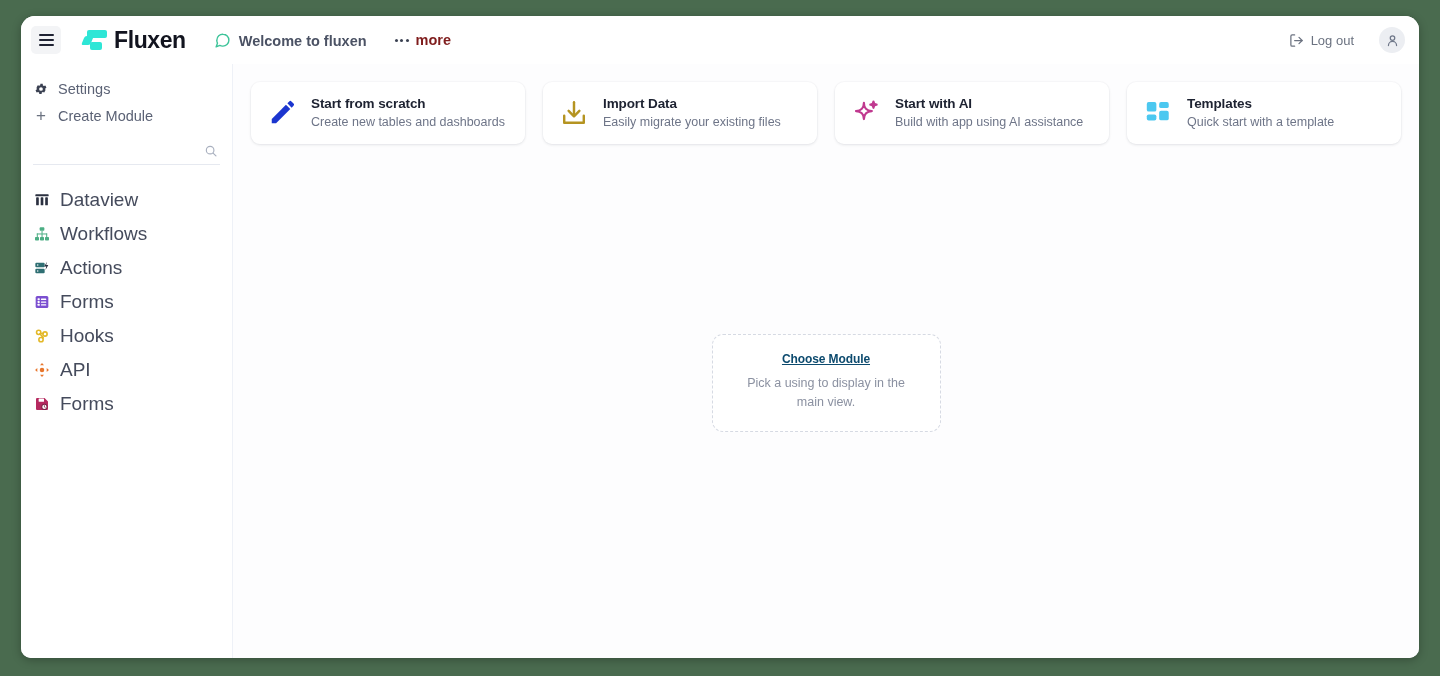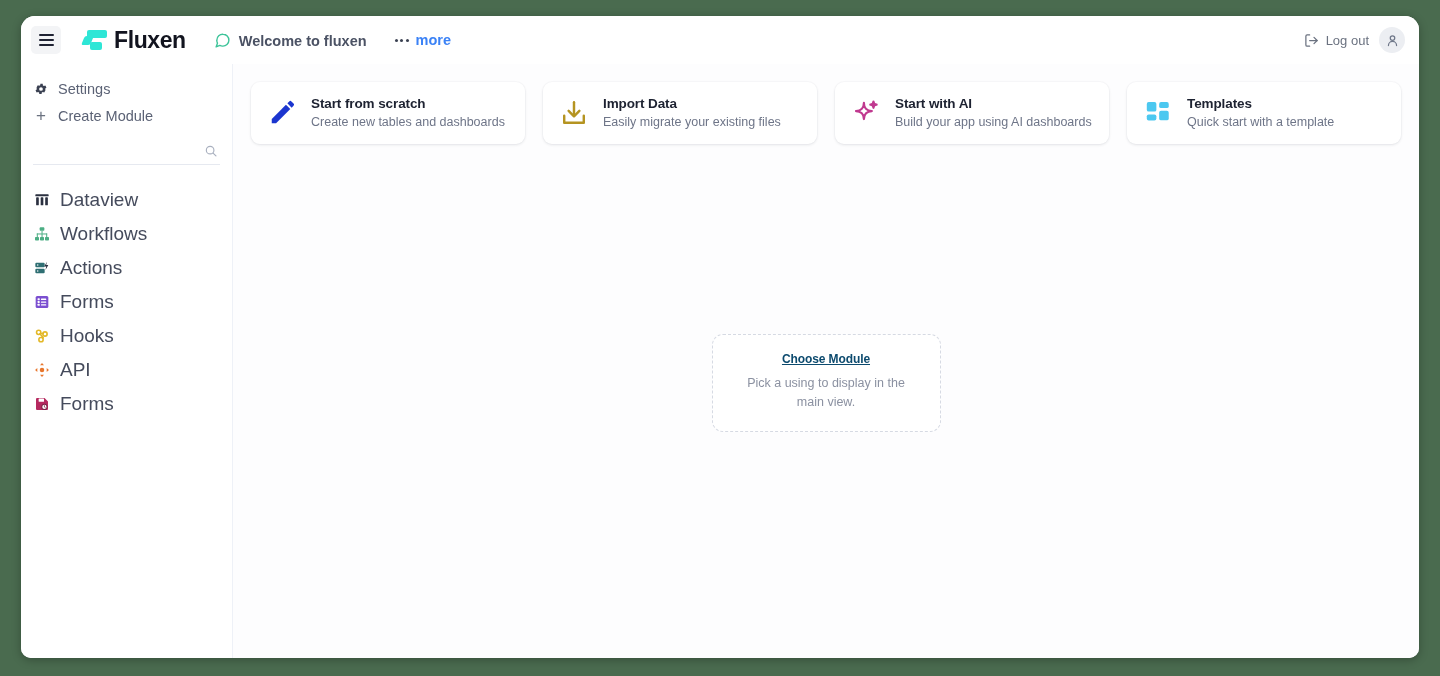--- a/index.html
+++ b/index.html
@@ -122,28 +122,28 @@
     gap: 2.5px;
     align-items: center;
   }
   .dots-icon b {
     width: 3px; height: 3px; border-radius: 50%;
     background: #3b4152; display:block;
   }
   .header-more-label {
     font-size: 14.5px;
     font-weight: 600;
-    color: #3b82f6;
+    color: #7f1d1d;
   }
 
   .header-right {
     margin-left: auto;
     display: flex;
     align-items: center;
-    gap: 10px;
+    gap: 25px;
   }
   .logout-btn {
     display: flex;
     align-items: center;
     gap: 7px;
     cursor: pointer;
   }
   .logout-label {
     font-size: 13px;
     color: #6b7280;
@@ -548,21 +548,21 @@
 
         <div class="qa-card">
           <span class="qa-icon">
             <svg width="28" height="28" viewBox="0 0 24 24" fill="none" stroke="#c0398f" stroke-width="1.9" stroke-linejoin="round">
               <path d="M10.2 3.4c0 4.2-2.6 6.9-6.8 6.9 4.2 0 6.8 2.7 6.8 6.9 0-4.2 2.6-6.9 6.8-6.9-4.2 0-6.8-2.7-6.8-6.9z"></path>
               <path d="M18.4 2.2c0 1.7-1 2.7-2.7 2.7 1.7 0 2.7 1 2.7 2.7 0-1.7 1-2.7 2.7-2.7-1.7 0-2.7-1-2.7-2.7z" fill="#c0398f"></path>
             </svg>
           </span>
           <span class="qa-text">
             <span class="qa-title" style="display:block">Start with AI</span>
-            <span class="qa-sub" style="display:block">Build your app using AI dashboards</span>
+            <span class="qa-sub" style="display:block">Build with app using AI assistance</span>
           </span>
         </div>
 
         <div class="qa-card">
           <span class="qa-icon">
             <svg width="28" height="28" viewBox="0 0 24 24" fill="#4cc8f0">
               <rect x="2.4" y="2.6" width="8.2" height="8.2" rx="1.6"></rect>
               <rect x="13" y="2.6" width="8.2" height="5.2" rx="1.6"></rect>
               <rect x="2.4" y="13.2" width="8.2" height="5.2" rx="1.6"></rect>
               <rect x="13" y="10.1" width="8.2" height="8.2" rx="1.6"></rect>

